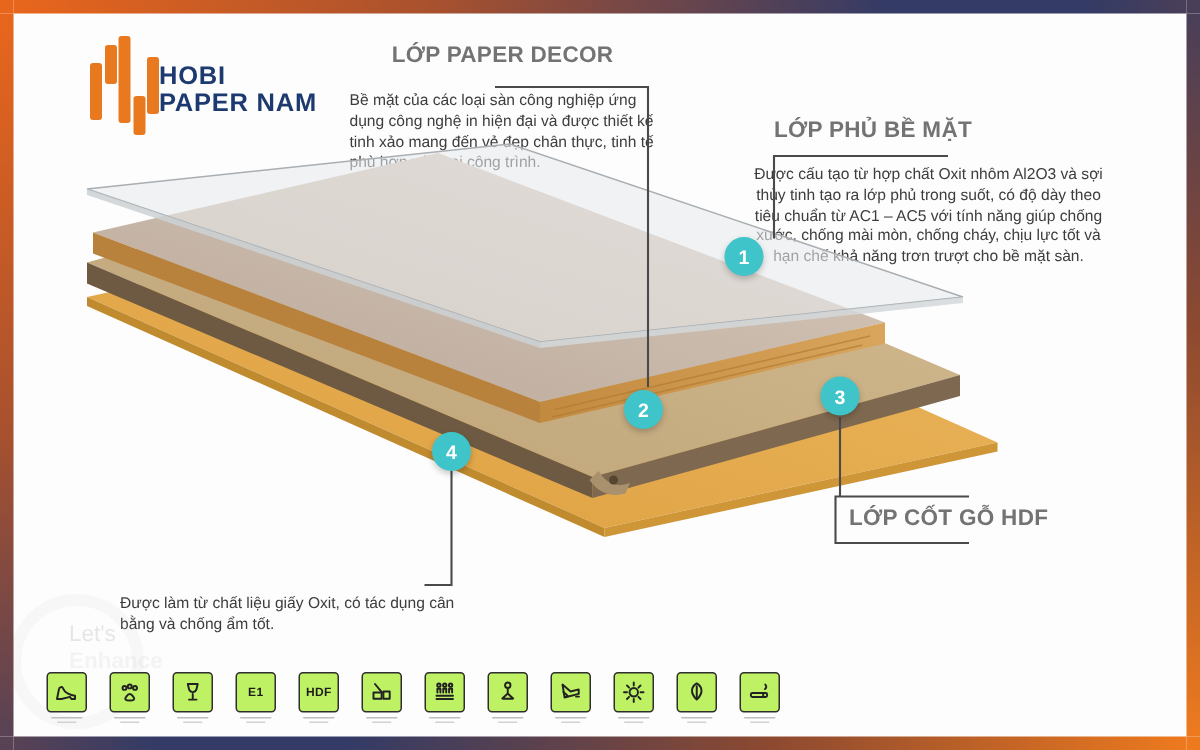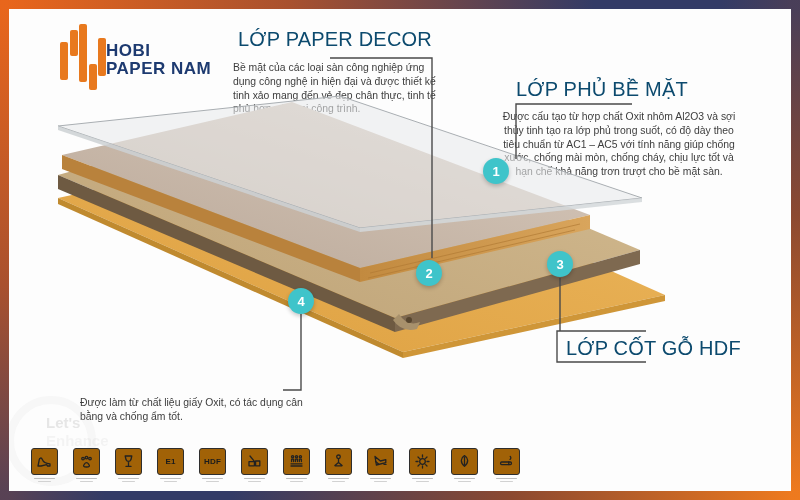--- a/index.html
+++ b/index.html
@@ -15,21 +15,21 @@
   #logo .bars{position:relative;width:46px;height:72px;}
   #logo .bars span{position:absolute;width:7.5px;border-radius:2px;background:#e8791e;}
   #logo .b1{left:0;top:18px;height:38px;}
   #logo .b2{left:10px;top:6px;height:26px;}
   #logo .b3{left:19px;top:0;height:58px;background:#e06a14;}
   #logo .b4{left:29px;top:40px;height:26px;}
   #logo .b5{left:38px;top:14px;height:38px;}
   #logo .words{color:#1d3a70;font-weight:800;font-size:17px;line-height:18px;letter-spacing:.5px;}
 
   
-  .sec-title{position:absolute;color:#0c4a6e;font-weight:400;font-size:20px;letter-spacing:.2px;white-space:nowrap;}
+  .sec-title{position:absolute;color:#737373;font-weight:700;font-size:15px;letter-spacing:.2px;white-space:nowrap;}
   .sec-body{position:absolute;color:#3d3d3d;font-size:10.4px;line-height:13.8px;}
   #title-paper{left:230px;top:28px;width:210px;text-align:center;}
   #body-paper{left:233px;top:61px;width:216px;}
   #title-phu{left:516px;top:78px;}
   #body-phu{left:500px;top:110px;width:238px;text-align:center;}
   #title-cot{left:566px;top:337px;}
   #body-cot{left:546px;top:372px;width:220px;}
   #title-de{left:120px;top:367px;width:172px;text-align:right;}
   #body-de{left:80px;top:396px;width:242px;}
 
@@ -41,34 +41,34 @@
   #badge-2{left:416px;top:260px;}
   #badge-3{left:547px;top:251px;}
   #badge-4{left:288px;top:288px;}
 
   
   #diagram{position:absolute;left:0;top:0;z-index:5;}
 
   
   #icon-strip{position:absolute;left:30px;top:448px;display:flex;gap:13px;z-index:6;}
   .icon-cell{display:flex;flex-direction:column;align-items:center;width:29px;}
-  .icon-box{width:27px;height:27px;border:1.6px solid #2e2e2e;border-radius:3px;background:#a16207;
+  .icon-box{width:27px;height:27px;border:1.6px solid #2e2e2e;border-radius:3px;background:#bef264;
     display:flex;align-items:center;justify-content:center;box-sizing:border-box;}
   .icon-box svg{display:block;}
   .icon-box .txt{font-size:8px;font-weight:800;color:#1c1c1c;letter-spacing:.2px;}
   .icon-lines{margin-top:2.5px;display:flex;flex-direction:column;align-items:center;gap:1.5px;}
   .icon-lines i{display:block;height:1.6px;background:#bdbdbd;border-radius:1px;}
   .icon-lines i:nth-child(1){width:21px;}
   .icon-lines i:nth-child(2){width:13px;background:#d2d2d2;}
 
   
   #watermark{position:absolute;left:6px;top:396px;z-index:4;opacity:.55;pointer-events:none;}
   #watermark .ring{position:absolute;left:0;top:0;width:74px;height:74px;border-radius:50%;
     border:8px solid rgba(190,190,190,.18);}
-  #watermark .wm1{position:absolute;left:40px;top:18px;font-weight:700;font-size:15px;color:rgba(160,160,160,.45);}
+  #watermark .wm1{position:absolute;left:40px;top:18px;font-weight:400;font-size:15px;color:rgba(160,160,160,.45);}
   #watermark .wm2{position:absolute;left:40px;top:36px;font-weight:700;font-size:15px;color:rgba(190,190,190,.28);}
 </style>
 </head>
 <body>
 
 <div id="stage">
 
   <svg id="diagram" width="800" height="500" viewBox="0 0 800 500">
     <defs>
       <linearGradient id="gBeige" x1="0" y1="1" x2="1" y2="0">

